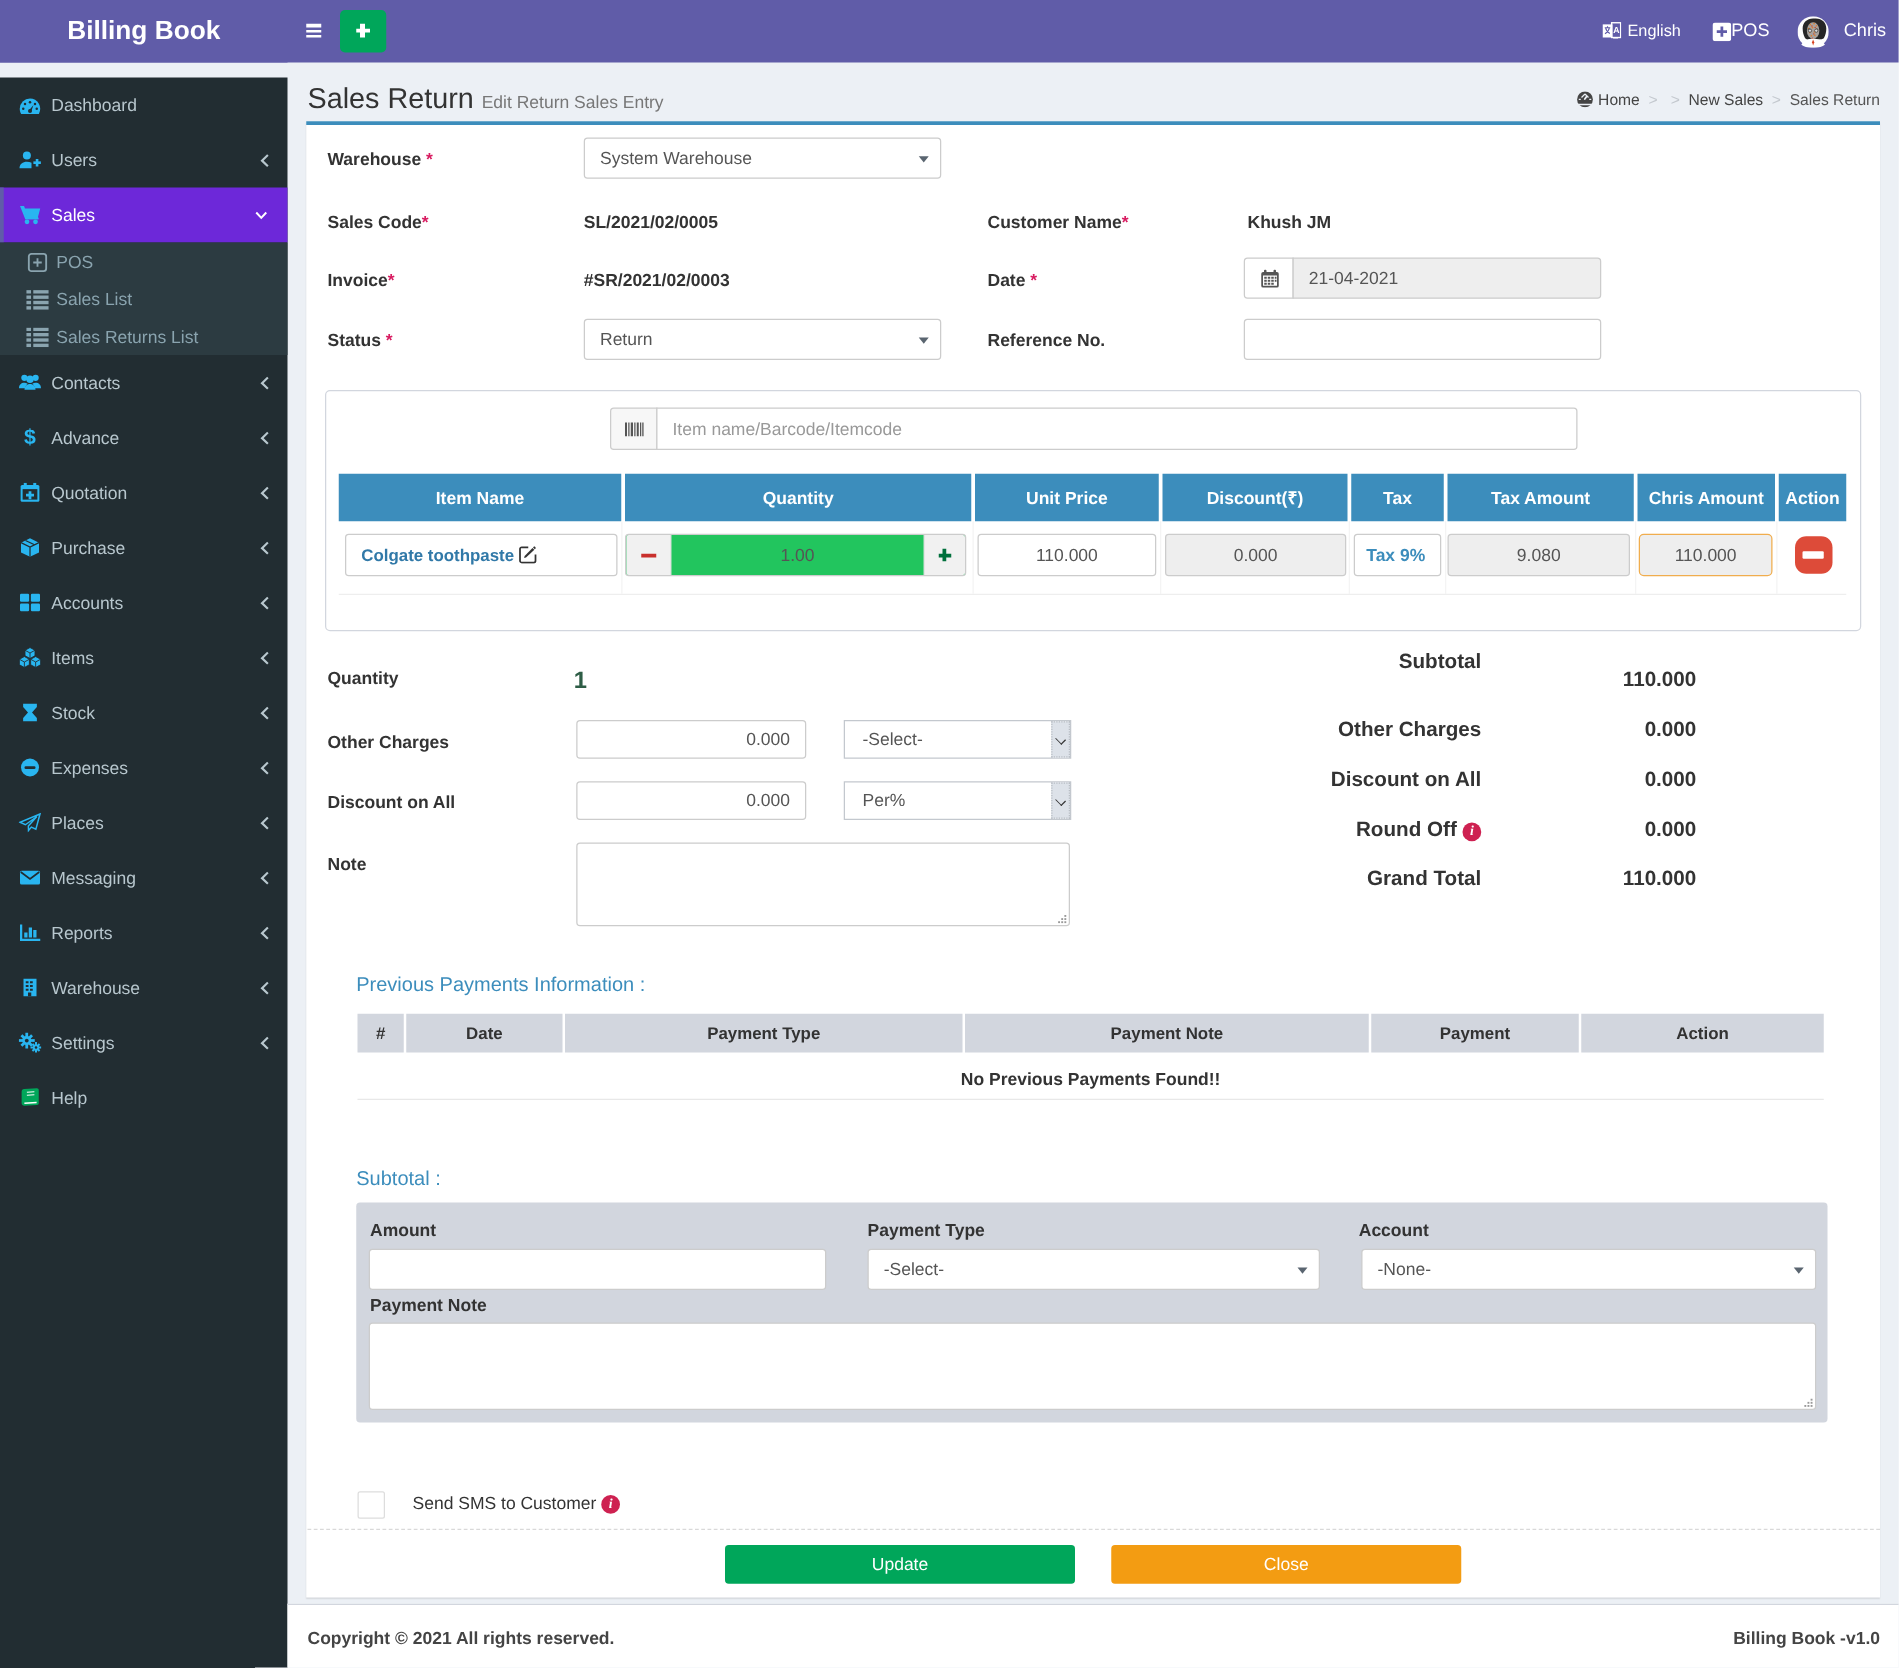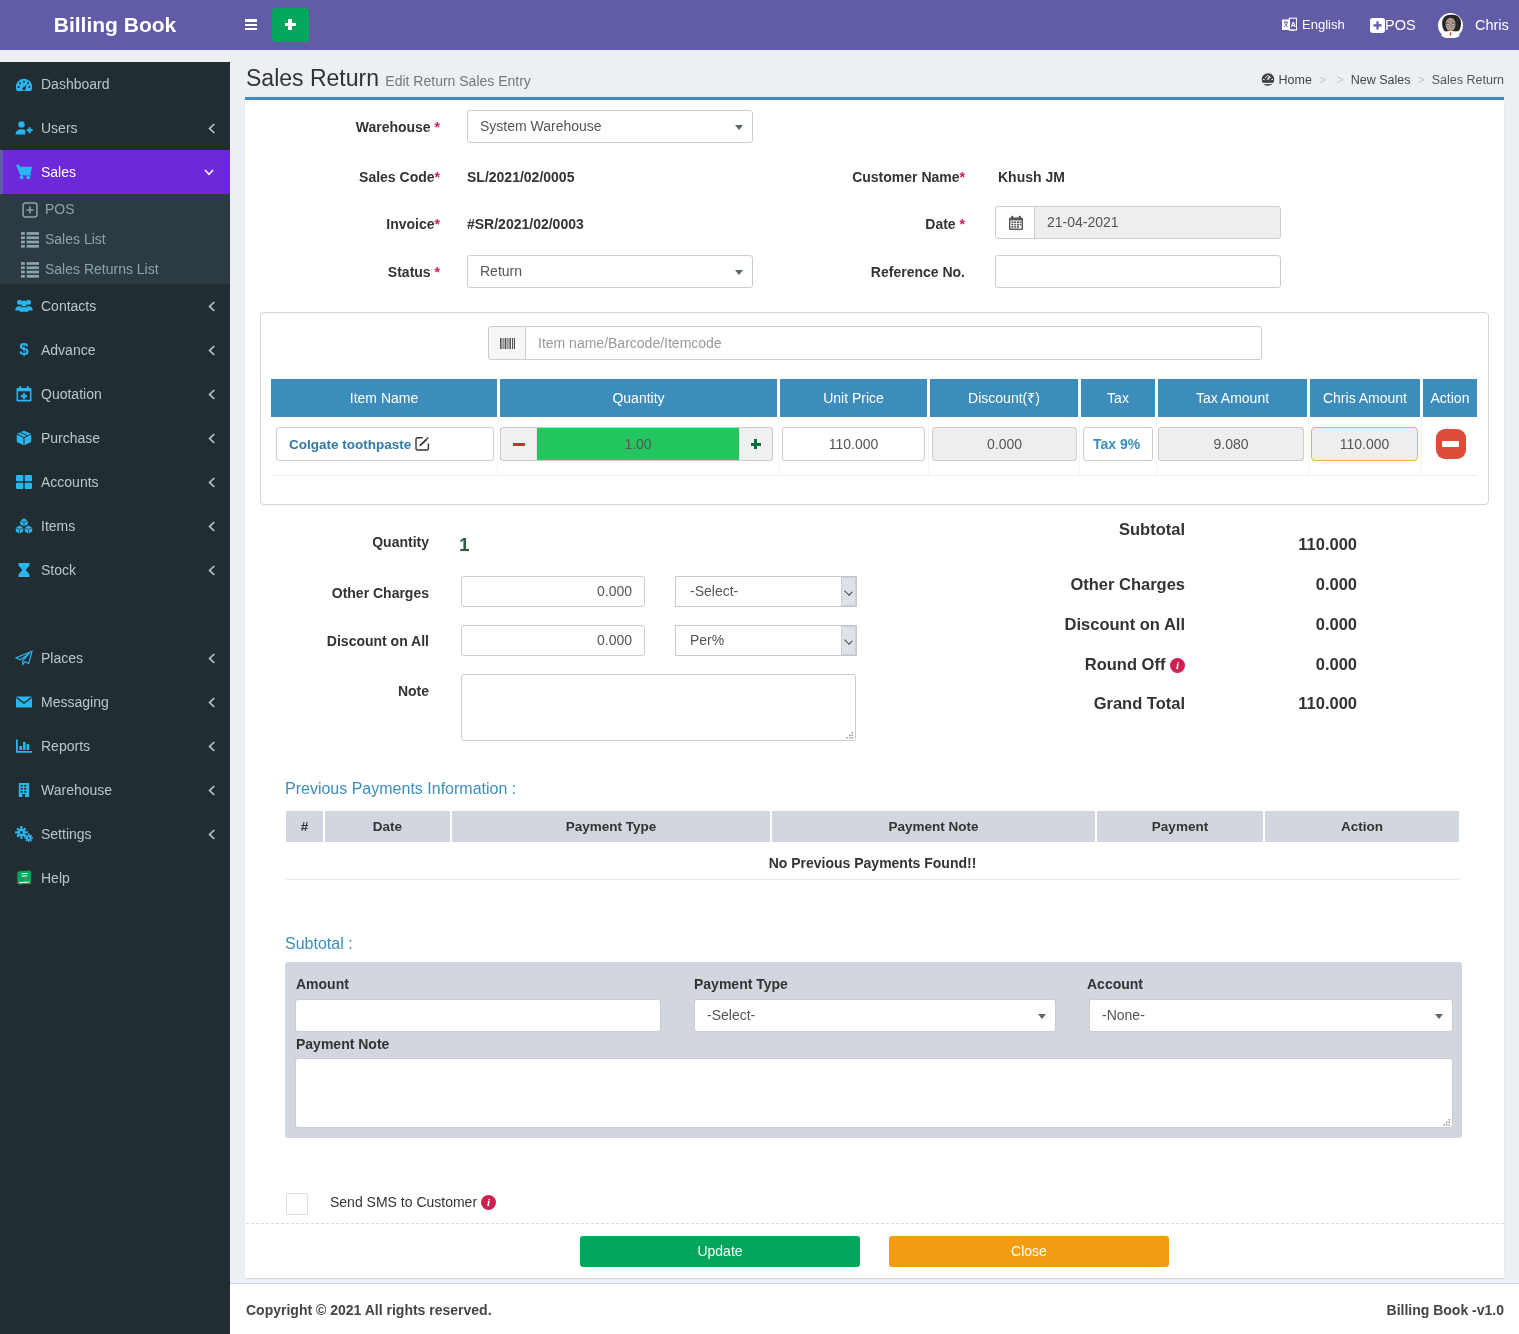--- a/index.html
+++ b/index.html
@@ -1,38 +1,38 @@
 <!DOCTYPE html>
 <html><head>
 <meta charset="utf-8">
 <style>
 *{margin:0;padding:0;box-sizing:border-box}
 html,body{width:1519px;height:1334px}
 body{position:relative;font-family:"Liberation Sans",sans-serif;font-size:14px;color:#333;background:#ecf0f5;overflow:hidden}
 .a{position:absolute}
 .b{font-weight:bold}
-.lbl{position:absolute;font-weight:bold;color:#333;font-size:14px;text-align:right}
+.lbl{position:absolute;font-weight:bold;color:#333;font-size:14px;text-align:left}
 .star{color:#d81b60}
 .inp{position:absolute;background:#fff;border:1px solid #ccc;border-radius:3px;color:#555;font-size:14px;line-height:31px;padding:0 12px;white-space:nowrap;overflow:hidden}
 .dis{background:#eee}
 .caret{position:absolute;width:0;height:0;border-left:4px solid transparent;border-right:4px solid transparent;border-top:5px solid #5a6570}
 
 #navbar{left:0;top:0;width:1519px;height:50px;background:#605ca8}
 #logo{left:0;top:0;width:230px;height:50px;background:#605ca8;color:#fff;font-size:21px;font-weight:bold;text-align:center;line-height:50px}
 
 #sidebar{left:0;top:62px;width:230px;height:1284px;background:#222d32}
 .mi{position:absolute;left:0;width:230px;height:44px;color:#b8c7ce;font-size:14px}
 .mi .txt{position:absolute;left:41px;top:0;line-height:44px}
 .mi .ico{position:absolute;left:15px;top:14px;width:18px;height:16px}
 .mi .arr{position:absolute;right:14px;top:17px}
 .sub .txt{left:45px;color:#8aa4af}
 .sub .ico{left:21px}
 .card{left:245px;top:97px;width:1259px;height:1181px;background:#fff;border-top:3px solid #3c8dbc;box-shadow:0 1px 1px rgba(0,0,0,.1)}
 .panel{left:260px;top:312px;width:1229px;height:193px;border:1px solid #d2d6de;border-radius:4px;background:#fff}
-.hcell{position:absolute;top:379px;height:38px;background:#3c8dbc;color:#fff;font-weight:normal;text-align:center;line-height:38px;font-size:14px}
+.hcell{position:absolute;top:379px;height:38px;background:#3c8dbc;color:#fff;font-weight:bold;text-align:center;line-height:38px;font-size:14px}
 .sumlbl{position:absolute;width:235px;text-align:right;font-weight:bold;font-size:16.5px;color:#333}
 .sumval{position:absolute;left:1217px;width:140px;text-align:right;font-weight:bold;font-size:16.5px;color:#333}
 .h-blue{position:absolute;color:#3c8dbc;font-size:16px}
 .ghcell{position:absolute;top:811px;height:31px;background:#d2d6de;color:#333;font-weight:bold;text-align:center;line-height:31px;font-size:13.5px}
 .nsel{position:absolute;background:#fff;border:1px solid #c3c8ce;color:#555;font-size:14px;line-height:29px;padding:0 14px}
 .nsel .box{position:absolute;right:0;top:0;width:15px;height:100%;background:#dde2e9;border:1px dotted #b8bdc4}
 .nsel .box:after{content:"";position:absolute;left:3px;top:10px;width:6px;height:6px;border-right:1.5px solid #333;border-bottom:1.5px solid #333;transform:rotate(45deg) scale(1,.75)}
 .info{position:absolute;width:15px;height:15px;border-radius:50%;background:#ce2151;color:#fff;font-size:11px;font-weight:bold;text-align:center;line-height:15px;font-family:"Liberation Serif",serif;font-style:italic}
 #footer{left:230px;top:1283px;width:1289px;height:51px;background:#fff;border-top:1px solid #d2d6de;color:#444}
 </style>
@@ -245,20 +245,30 @@
     </div>
 <div class="mi" style="top:486px">
       <svg class="ico" viewBox="0 0 18 16" fill="#29b5f0">
         <path d="M3.5 1h11v2.6L10.6 8l3.9 4.4V15h-11v-2.6L7.4 8 3.5 3.6z"></path>
       </svg>
       <span class="txt">Stock</span>
       <svg class="arr" width="8" height="11" viewBox="0 0 8 11">
         <path d="M6.3 1 1.6 5.5l4.7 4.5" stroke="#b8c7ce" stroke-width="1.7" fill="none"></path>
       </svg>
     </div>
+<div class="mi" style="top:530px">
+      <svg class="ico" viewBox="0 0 18 16">
+        <circle cx="9" cy="8" r="7.2" fill="#29b5f0"></circle>
+        <rect x="4.6" y="6.9" width="8.8" height="2.2" rx="1" fill="#222d32"></rect>
+      </svg>
+      <span class="txt">Expenses</span>
+      <svg class="arr" width="8" height="11" viewBox="0 0 8 11">
+        <path d="M6.3 1 1.6 5.5l4.7 4.5" stroke="#b8c7ce" stroke-width="1.7" fill="none"></path>
+      </svg>
+    </div>
 <div class="mi" style="top:574px">
       <svg class="ico" viewBox="0 0 18 16">
         <path d="M17 1.2 1 7.8l4.3 2 9.2-6.6-6.8 7.6.1 3.6 2.3-2.7 3.6 1.7z" fill="none" stroke="#29b5f0" stroke-width="1.2"></path>
       </svg>
       <span class="txt">Places</span>
       <svg class="arr" width="8" height="11" viewBox="0 0 8 11">
         <path d="M6.3 1 1.6 5.5l4.7 4.5" stroke="#b8c7ce" stroke-width="1.7" fill="none"></path>
       </svg>
     </div>
 <div class="mi" style="top:618px">

